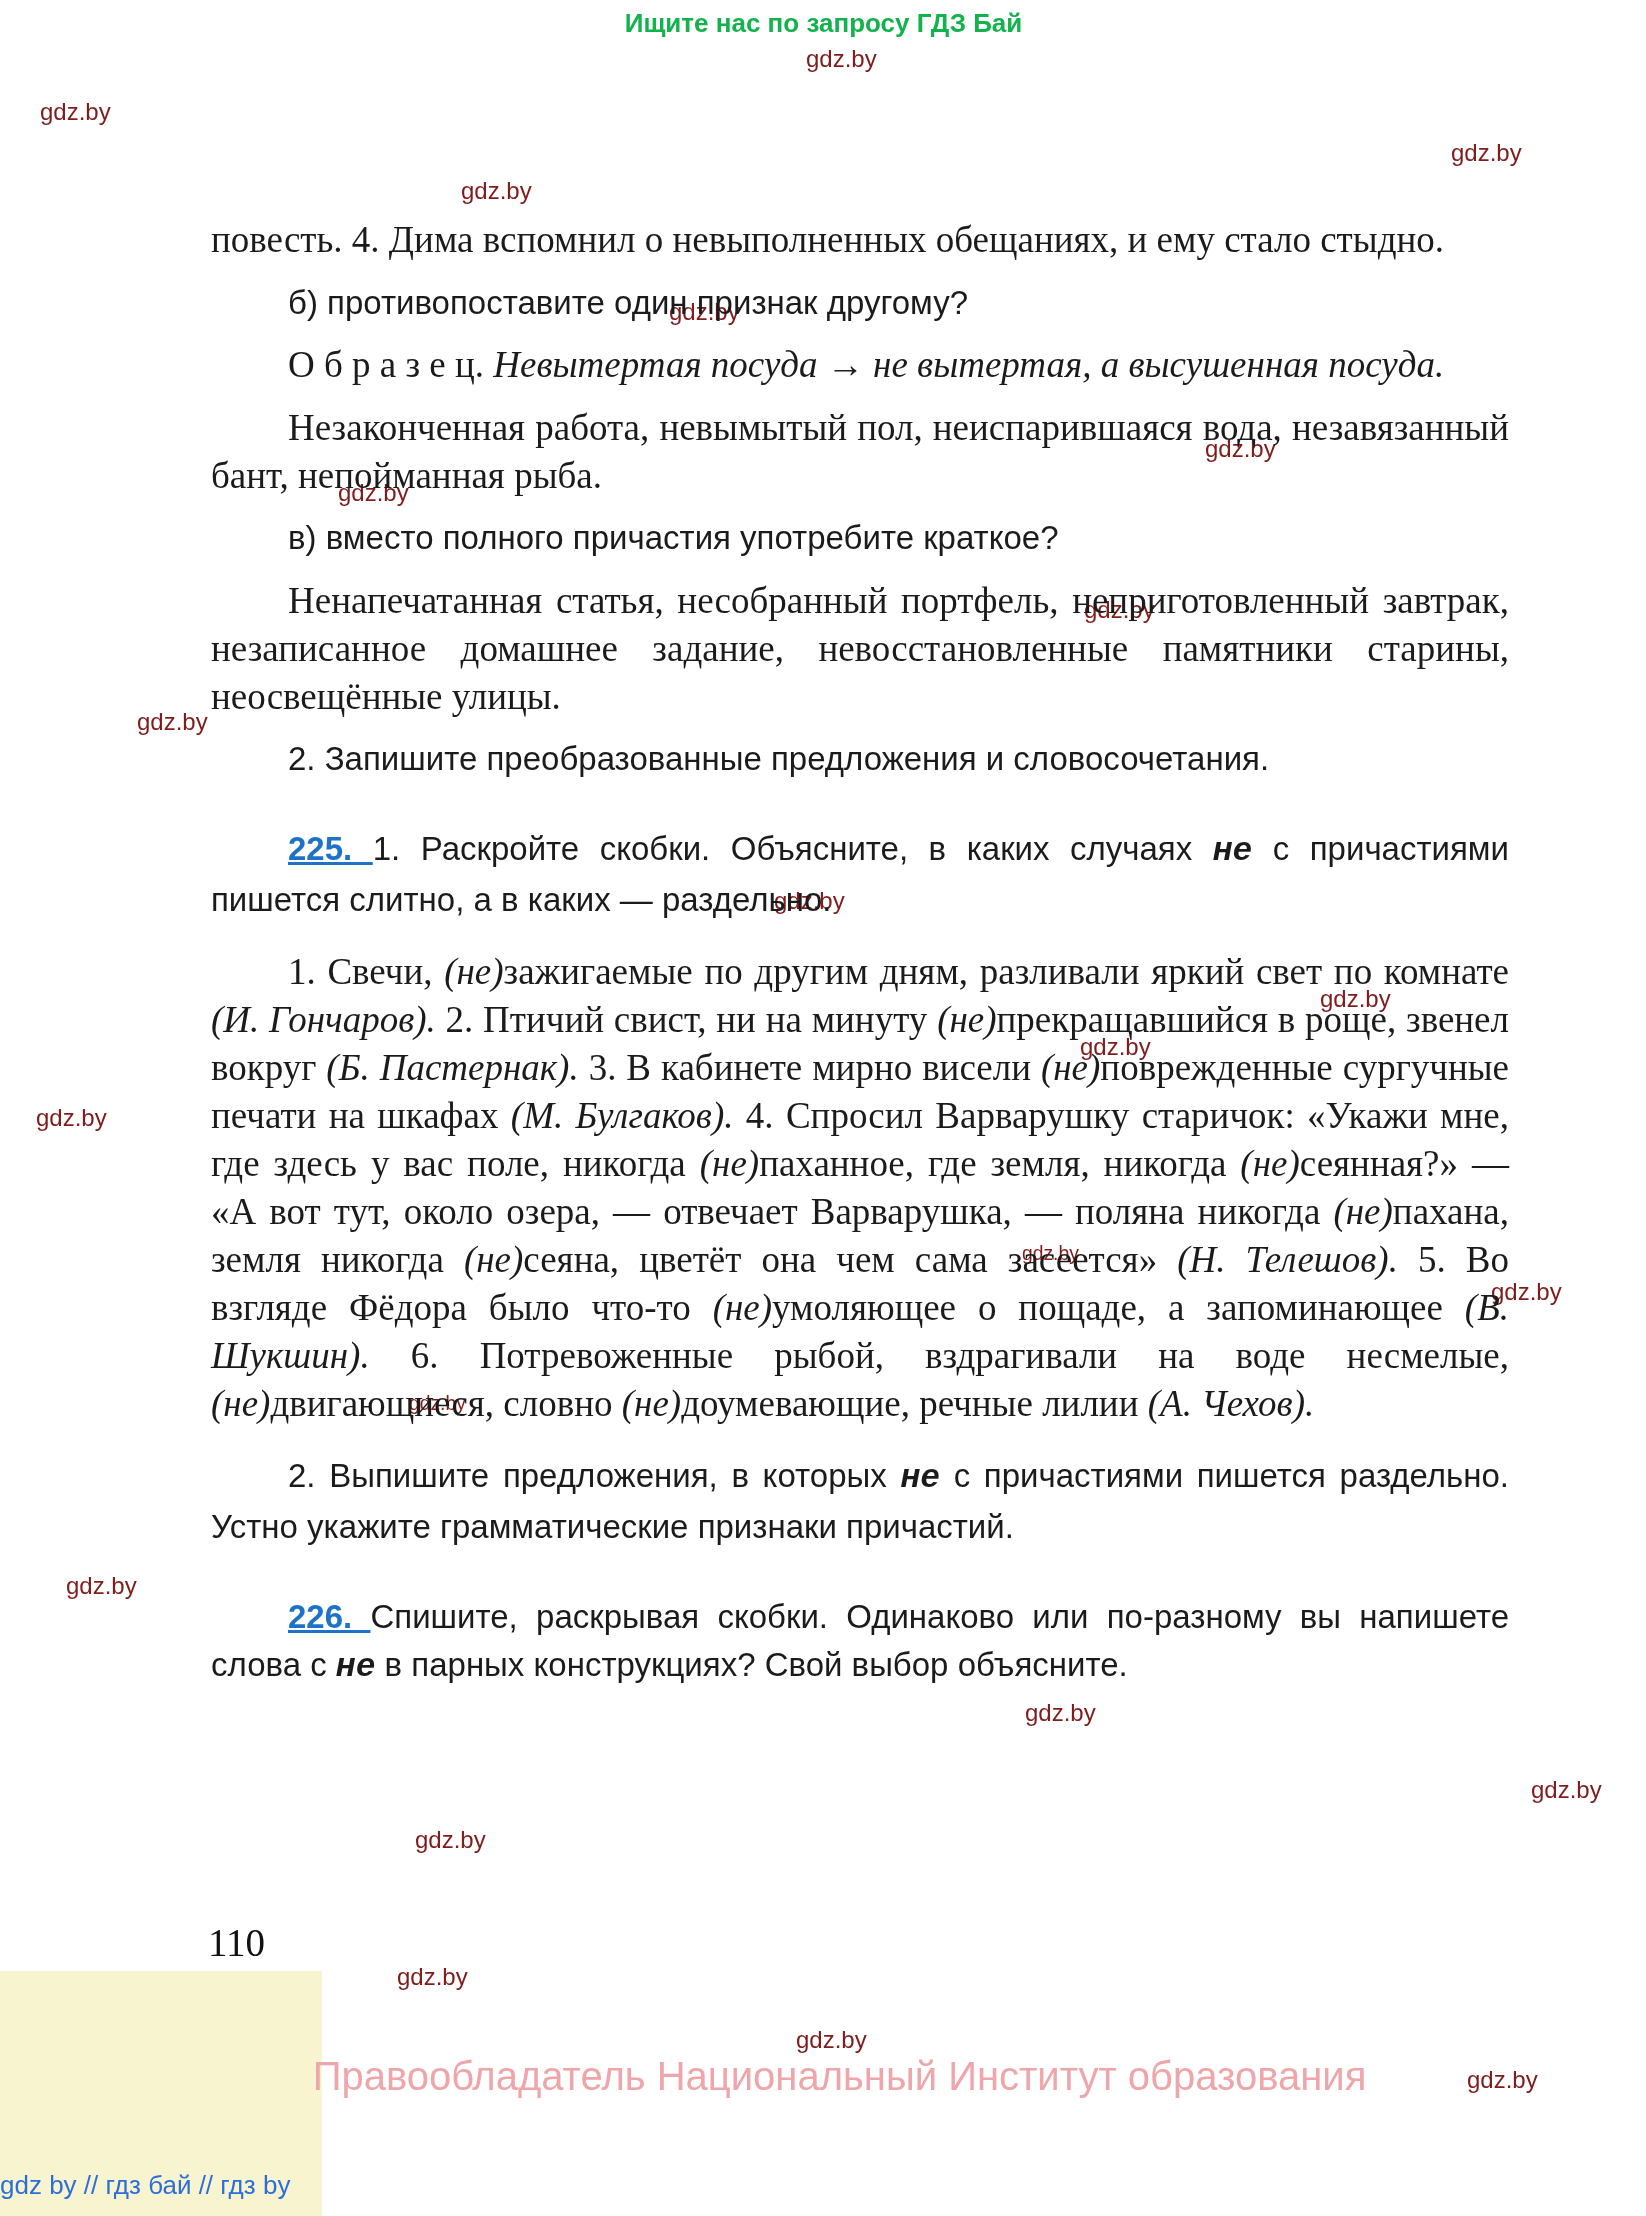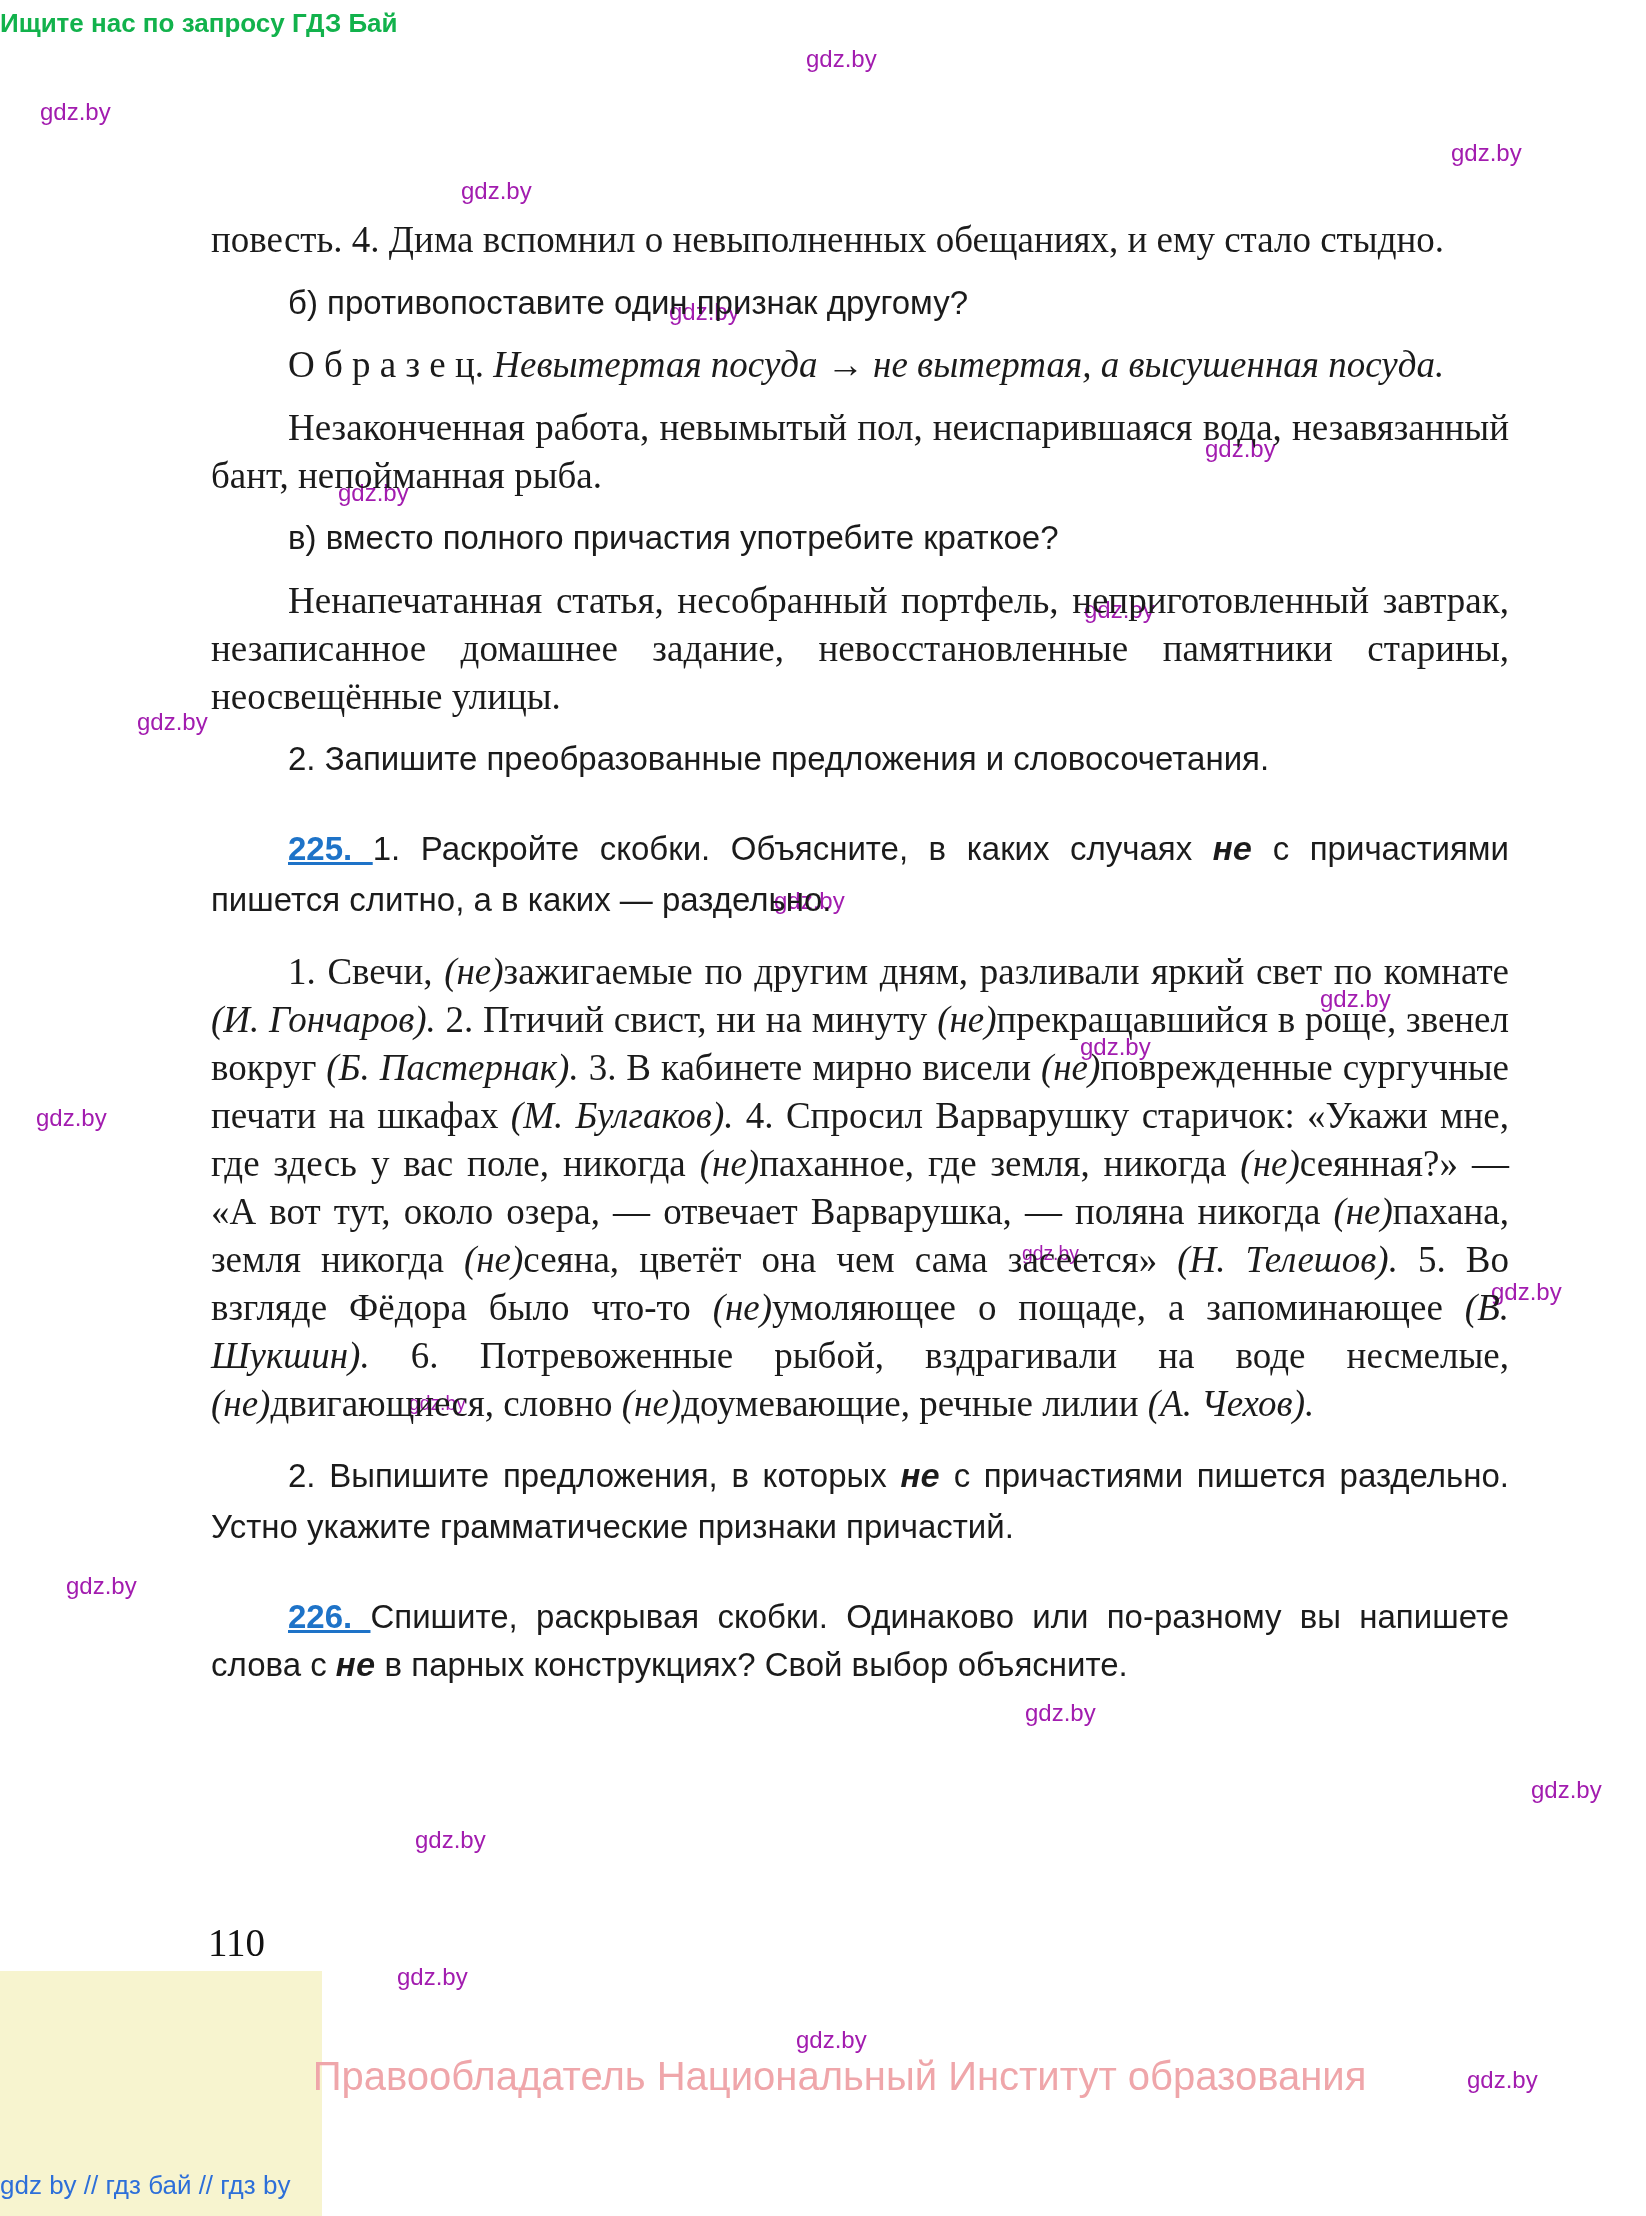--- a/index.html
+++ b/index.html
@@ -1,25 +1,25 @@
 <!DOCTYPE html>
 <html style="font-size:13px"><head>
 <meta charset="utf-8">
 <style>
   html,body{margin:0;padding:0;background:#ffffff;}
   .page{position:relative;width:1647px;height:2216px;background:#ffffff;overflow:hidden;
         font-family:"Liberation Serif","DejaVu Serif",serif;}
 
   
-  .promo{position:absolute;top:8px;left:0;width:100%;text-align:left;
+  .promo{position:absolute;top:8px;left:0;width:100%;text-align:center;
          font-family:"Liberation Sans","DejaVu Sans",sans-serif;
          font-size:26px;font-weight:bold;color:#12b24c;}
 
   
-  .wm{position:absolute;color:#a21caf;font-family:"Liberation Sans","DejaVu Sans",sans-serif;
+  .wm{position:absolute;color:#7f1d1d;font-family:"Liberation Sans","DejaVu Sans",sans-serif;
       white-space:nowrap;}
 
   
   #text-block{position:absolute;left:211px;top:216px;width:1298px;}
   #text-block p{margin:0;text-align:justify;color:#1b1b1b;}
   p.serif{font-family:"Liberation Serif","DejaVu Serif",serif;font-size:37px;line-height:48px;}
   p.sans{font-family:"Liberation Sans","DejaVu Sans",sans-serif;font-size:33px;line-height:48px;color:#161616;}
   p.indent{text-indent:77px;}
   p.gap-s{margin-top:14.5px !important;}
   p.gap-m{margin-top:24px !important;}

